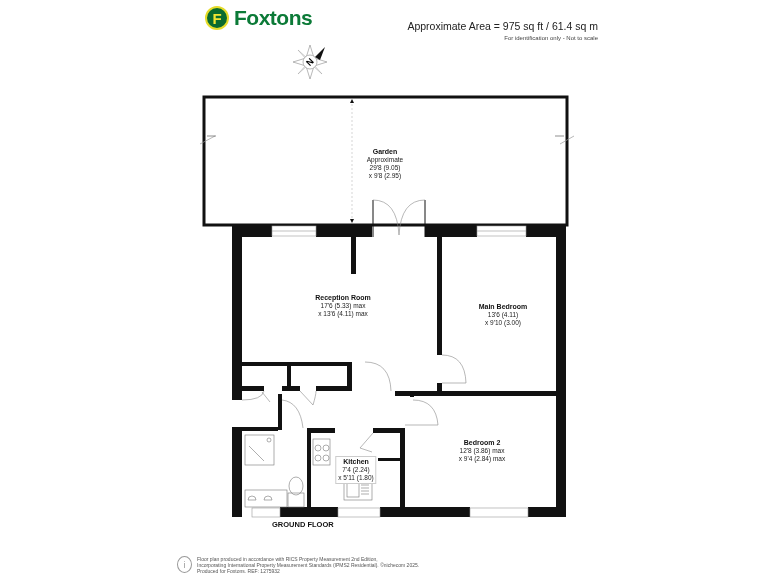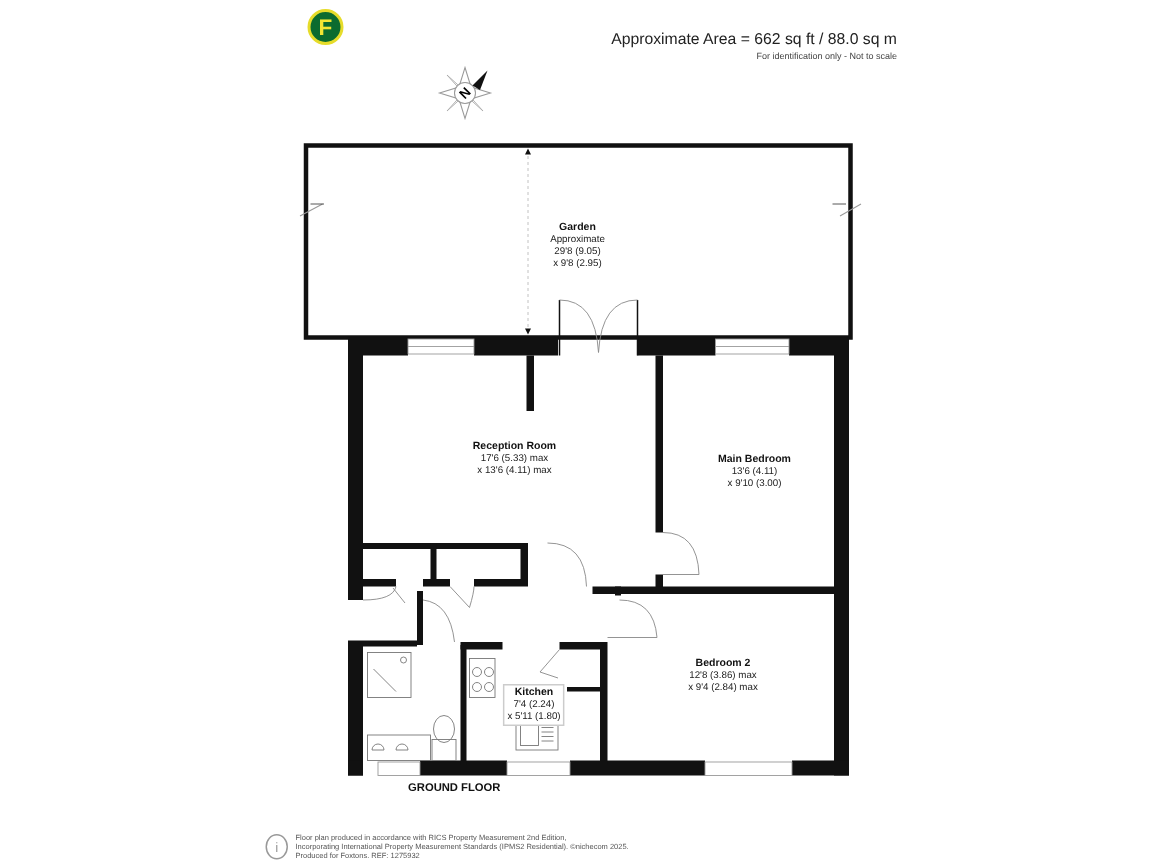--- a/index.html
+++ b/index.html
@@ -18,23 +18,24 @@
   .info-icon { width:13px; height:15px; border:1px solid #999; border-radius:50%; font-size:9px; color:#999; display:flex; align-items:center; justify-content:center; margin-right:5px; }
   .footer-text { font-size:5px; line-height:6px; color:#555; white-space:nowrap; }
 </style>
 </head>
 <body>
 
 <div class="abs logo">
   <div class="logo-badge">
       <span>F</span>
     </div>
+  <div class="logo-text">Foxtons</div>
 </div>
 
-<div class="abs area">Approximate Area = 662 sq ft / 88.0 sq m</div>
+<div class="abs area">Approximate Area = 975 sq ft / 61.4 sq m</div>
 <div class="abs area-note">For identification only - Not to scale</div>
 
 <svg class="plan" width="768" height="576" viewBox="0 0 768 576">
 
   <g transform="translate(310,62)">
     <polygon points="0,-17 4,-4 17,0 4,4 0,17 -4,4 -17,0 -4,-4" fill="#fff" stroke="#999" stroke-width="0.7"></polygon>
     <polygon points="-12,-12 -2,-3 -3,-2" fill="none" stroke="#aaa" stroke-width="0.6"></polygon>
     <polygon points="-12,12 -3,2 -2,3" fill="none" stroke="#aaa" stroke-width="0.6"></polygon>
     <polygon points="12,12 2,3 3,2" fill="none" stroke="#aaa" stroke-width="0.6"></polygon>
     <circle r="7" fill="#fff" stroke="#999" stroke-width="0.7"></circle>

